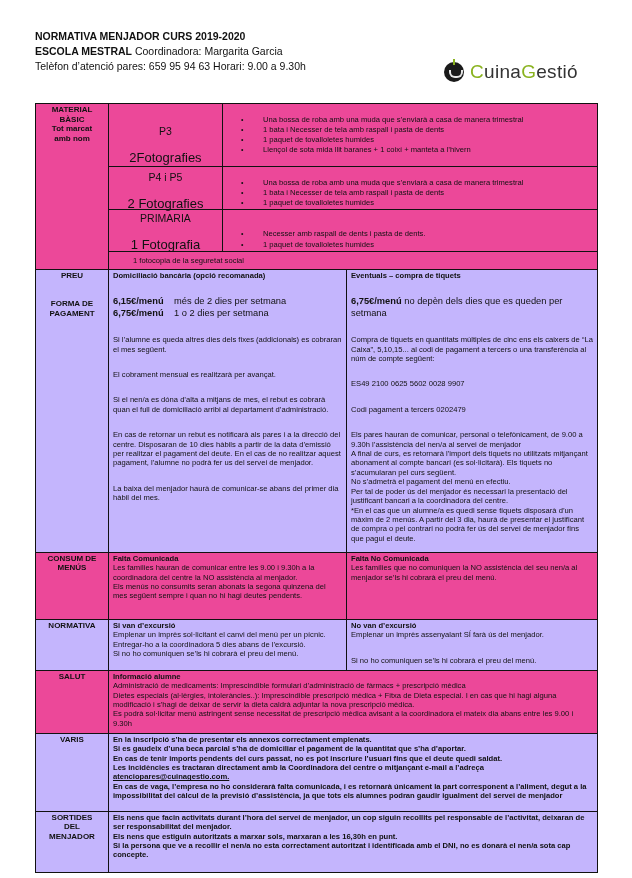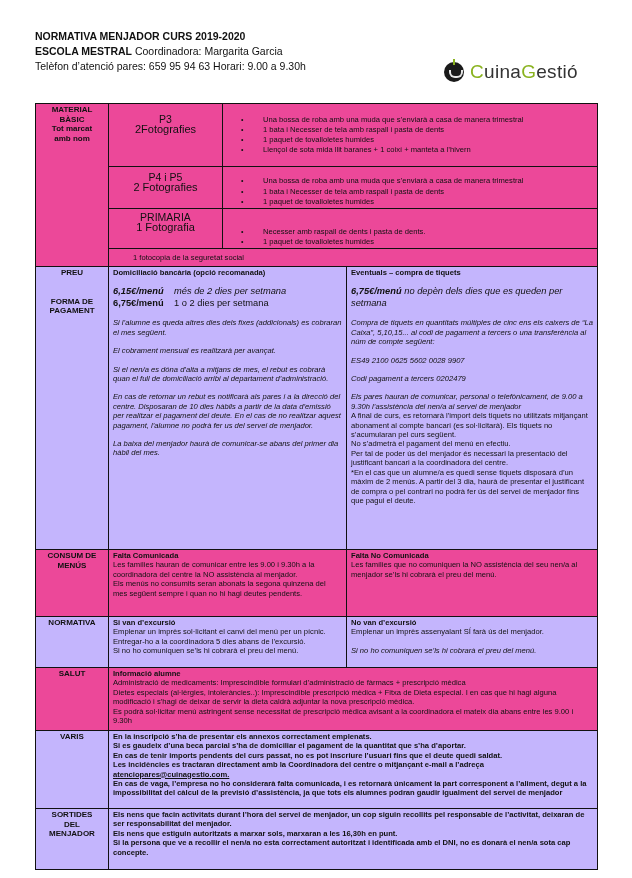--- a/index.html
+++ b/index.html
@@ -16,28 +16,28 @@
   .logo-text { font-size:19px; color:#333; letter-spacing:0.3px; }
   .logo-text .g { color:#8ab31f; }
 
   table.doc { position:absolute; left:35px; top:103px; width:562px; border-collapse:collapse;
               font-size:7.6px; line-height:9.4px; table-layout:fixed; }
   table.doc td { border:1.2px solid #111; vertical-align:top; padding:1px 4px; }
   .grey { background:#ec4899; }
   .green { background:#c4b5fd; }
   td.lab { font-weight:bold; text-align:center; vertical-align:middle; font-size:8px; line-height:9.5px; }
   td.sub { text-align:center; vertical-align:top; }
-  .sub-title { font-size:10.5px; font-weight:normal; line-height:12px; padding-top:8px; }
-  .sub-note { font-size:11px; }
+  .sub-title { font-size:10.5px; font-weight:normal; line-height:12px; padding-top:20px; }
+  .sub-note { font-size:13px;margin-top:16px; }
   ul.b { margin:0; padding:0 0 0 36px; list-style:none; }
   ul.b li { position:relative; line-height:10.2px; }
   ul.b li::before { content:"•"; position:absolute; left:-22px; font-size:7px; }
   .b-bold { font-weight:bold; }
   p { margin:0; }
-  .gap { margin-top:9px;font-style:italic; }
+  .gap { margin-top:16px; }
   .price { font-size:9.3px; line-height:11.5px; }
   .price b { display:inline-block; width:61px; }
   .u { text-decoration:underline; }
   .bold-cell { font-weight:bold; }
 </style>
 </head>
 <body>
 
 <div class="hdr" id="h1">NORMATIVA MENJADOR CURS 2019-2020</div>
 <div class="hdr" id="h2"><span>ESCOLA MESTRAL</span><span class="n"> Coordinadora: Margarita Garcia</span></div>

